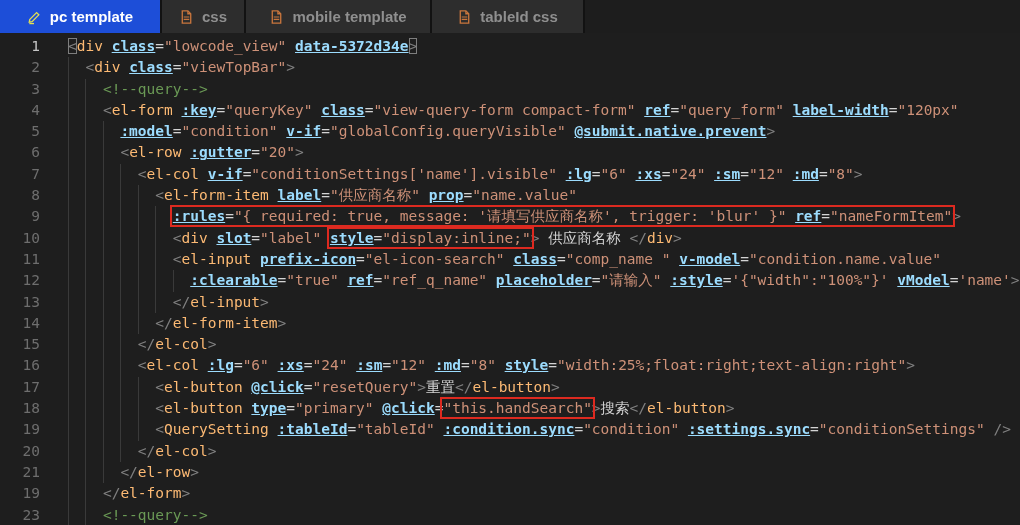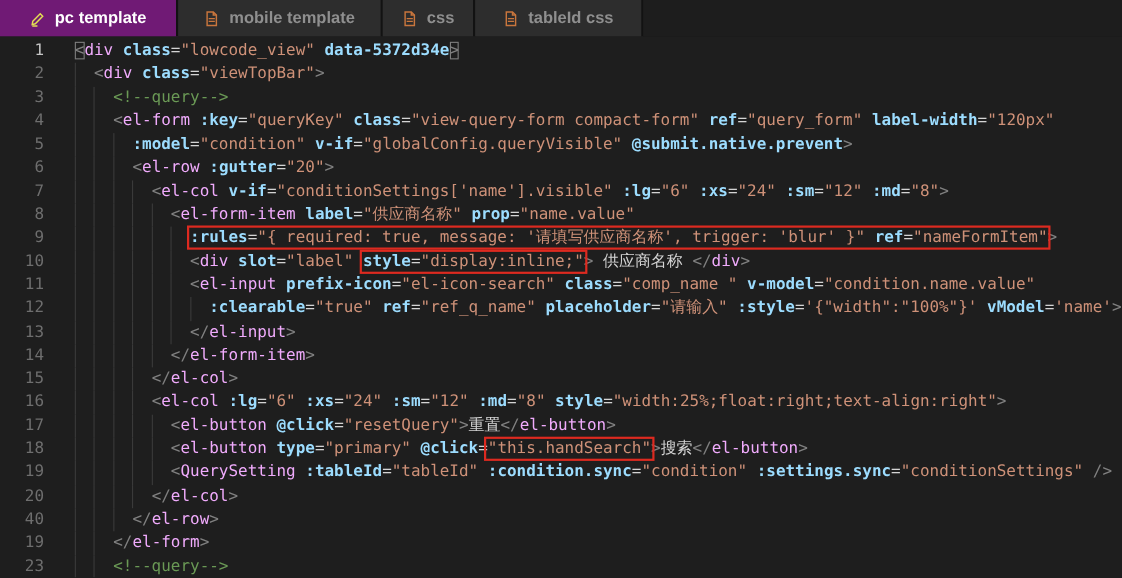--- a/index.html
+++ b/index.html
@@ -4,73 +4,73 @@
 <style>
   * { box-sizing: border-box; margin: 0; padding: 0; }
   html, body { width: 1020px; height: 525px; overflow: hidden; }
   body { background: #1e1e1e; font-family: "Liberation Sans", sans-serif; }
 
   
   .tabbar { display: flex; height: 33px; background: #1b1b1b; align-items: stretch; }
   .tab { display: flex; align-items: center; justify-content: center; gap: 8px;
          background: #2d2d2d; color: #8f8f8f; font-size: 15px; font-weight: 600;
          border-right: 2px solid #121212; cursor: pointer; flex: 0 0 auto; }
-  .tab.active { background: #701a75; color: #ffffff; font-weight: 700; }
+  .tab.active { background: #1d4ed8; color: #ffffff; font-weight: 700; }
   .tab .ticon { display: inline-flex; width: 15px; height: 16px; }
   .tabbar .filler { flex: 1 1 auto; background: #1d1d1d; }
 
   
   .editor { position: relative; padding-top: 3px; height: 492px; overflow: hidden;
             font-family: "DejaVu Sans Mono", monospace; font-size: 14.5px; line-height: 21.3px; }
   .code-line { display: flex; white-space: pre; height: 21.3px; }
   .gutter { flex: 0 0 40px; text-align: right; color: #6e6e6e; user-select: none; }
   .gutter.active { color: #c6c6c6; }
   .line-content { position: relative; margin-left: 28px; flex: 1 1 auto; }
   .guide { position: absolute; top: 0; bottom: 0; width: 1px; background: #3a3a3a; }
-  .tok-t { color: #f0abfc; }
-  .tok-a { color: #9cdcfe; font-weight: bold; }
+  .tok-t { color: #fdba74; }
+  .tok-a { color: #9cdcfe; font-weight: bold; text-decoration: underline; }
   .tok-s { color: #ce9178; }
   .tok-p { color: #808080; }
   .tok-c { color: #6a9955; margin-top: 13px; }
   .tok-x { color: #d4d4d4; }
   .tok-pb { color: #808080; outline: 1px solid #7e7e7e; outline-offset: -1px; }
   .redbox { outline: 2px solid #dd2a20; outline-offset: 1px; }
 </style>
 </head>
 <body>
 
 <div class="tabbar">
   <div class="tab active" style="width:162px">
     <span class="ticon">
       <svg viewBox="0 0 16 16" width="15" height="16">
           <path d="M3 10.5 10.2 3.3l2.4 2.4L5.4 12.9 2.4 13.6z" fill="none" stroke="#e3e052" stroke-width="1.4"></path>
           <path d="M2.5 15h5" stroke="#e3e052" stroke-width="1.4"></path>
         </svg>
     </span>
     <span>pc template</span>
   </div>
+  <div class="tab" style="width:84px">
+    <span class="ticon">
+      <svg viewBox="0 0 16 16" width="15" height="16">
+          <path d="M3.5 1.5h6l3 3v10h-9z" fill="none" stroke="#c9763d" stroke-width="1.4"></path>
+          <path d="M9.5 1.5v3h3" fill="none" stroke="#c9763d" stroke-width="1.4"></path>
+          <path d="M5 8h6M5 10.5h6" stroke="#c9763d" stroke-width="1.2"></path>
+        </svg>
+    </span>
+    <span>css</span>
+  </div>
   <div class="tab" style="width:186px">
     <span class="ticon">
       <svg viewBox="0 0 16 16" width="15" height="16">
           <path d="M3.5 1.5h6l3 3v10h-9z" fill="none" stroke="#c9763d" stroke-width="1.4"></path>
           <path d="M9.5 1.5v3h3" fill="none" stroke="#c9763d" stroke-width="1.4"></path>
           <path d="M5 8h6M5 10.5h6" stroke="#c9763d" stroke-width="1.2"></path>
         </svg>
     </span>
     <span>mobile template</span>
-  </div>
-  <div class="tab" style="width:84px">
-    <span class="ticon">
-      <svg viewBox="0 0 16 16" width="15" height="16">
-          <path d="M3.5 1.5h6l3 3v10h-9z" fill="none" stroke="#c9763d" stroke-width="1.4"></path>
-          <path d="M9.5 1.5v3h3" fill="none" stroke="#c9763d" stroke-width="1.4"></path>
-          <path d="M5 8h6M5 10.5h6" stroke="#c9763d" stroke-width="1.2"></path>
-        </svg>
-    </span>
-    <span>css</span>
   </div>
   <div class="tab" style="width:153px">
     <span class="ticon">
       <svg viewBox="0 0 16 16" width="15" height="16">
           <path d="M3.5 1.5h6l3 3v10h-9z" fill="none" stroke="#c9763d" stroke-width="1.4"></path>
           <path d="M9.5 1.5v3h3" fill="none" stroke="#c9763d" stroke-width="1.4"></path>
           <path d="M5 8h6M5 10.5h6" stroke="#c9763d" stroke-width="1.2"></path>
         </svg>
     </span>
     <span>tableId css</span>
@@ -93,17 +93,17 @@
       <div class="code-line"><div class="gutter">11</div><div class="line-content"><span class="guide" style="left: 0px;"></span><span class="guide" style="left: 17.46px;"></span><span class="guide" style="left: 34.92px;"></span><span class="guide" style="left: 52.38px;"></span><span class="guide" style="left: 69.84px;"></span><span class="guide" style="left: 87.3px;"></span><span>            <span class="tok-p">&lt;</span><span class="tok-t">el-input</span><span class="tok-x"> </span><span class="tok-a">prefix-icon</span><span class="tok-x">=</span><span class="tok-s">"el-icon-search"</span><span class="tok-x"> </span><span class="tok-a">class</span><span class="tok-x">=</span><span class="tok-s">"comp_name "</span><span class="tok-x"> </span><span class="tok-a">v-model</span><span class="tok-x">=</span><span class="tok-s">"condition.name.value"</span></span></div></div>
       <div class="code-line"><div class="gutter">12</div><div class="line-content"><span class="guide" style="left: 0px;"></span><span class="guide" style="left: 17.46px;"></span><span class="guide" style="left: 34.92px;"></span><span class="guide" style="left: 52.38px;"></span><span class="guide" style="left: 69.84px;"></span><span class="guide" style="left: 87.3px;"></span><span class="guide" style="left: 104.76px;"></span><span>              <span class="tok-a">:clearable</span><span class="tok-x">=</span><span class="tok-s">"true"</span><span class="tok-x"> </span><span class="tok-a">ref</span><span class="tok-x">=</span><span class="tok-s">"ref_q_name"</span><span class="tok-x"> </span><span class="tok-a">placeholder</span><span class="tok-x">=</span><span class="tok-s">"请输入"</span><span class="tok-x"> </span><span class="tok-a">:style</span><span class="tok-x">=</span><span class="tok-s">'{"width":"100%"}'</span><span class="tok-x"> </span><span class="tok-a">vModel</span><span class="tok-x">=</span><span class="tok-s">'name'</span><span class="tok-p">&gt;</span></span></div></div>
       <div class="code-line"><div class="gutter">13</div><div class="line-content"><span class="guide" style="left: 0px;"></span><span class="guide" style="left: 17.46px;"></span><span class="guide" style="left: 34.92px;"></span><span class="guide" style="left: 52.38px;"></span><span class="guide" style="left: 69.84px;"></span><span class="guide" style="left: 87.3px;"></span><span>            <span class="tok-p">&lt;/</span><span class="tok-t">el-input</span><span class="tok-p">&gt;</span></span></div></div>
       <div class="code-line"><div class="gutter">14</div><div class="line-content"><span class="guide" style="left: 0px;"></span><span class="guide" style="left: 17.46px;"></span><span class="guide" style="left: 34.92px;"></span><span class="guide" style="left: 52.38px;"></span><span class="guide" style="left: 69.84px;"></span><span>          <span class="tok-p">&lt;/</span><span class="tok-t">el-form-item</span><span class="tok-p">&gt;</span></span></div></div>
       <div class="code-line"><div class="gutter">15</div><div class="line-content"><span class="guide" style="left: 0px;"></span><span class="guide" style="left: 17.46px;"></span><span class="guide" style="left: 34.92px;"></span><span class="guide" style="left: 52.38px;"></span><span>        <span class="tok-p">&lt;/</span><span class="tok-t">el-col</span><span class="tok-p">&gt;</span></span></div></div>
       <div class="code-line"><div class="gutter">16</div><div class="line-content"><span class="guide" style="left: 0px;"></span><span class="guide" style="left: 17.46px;"></span><span class="guide" style="left: 34.92px;"></span><span class="guide" style="left: 52.38px;"></span><span>        <span class="tok-p">&lt;</span><span class="tok-t">el-col</span><span class="tok-x"> </span><span class="tok-a">:lg</span><span class="tok-x">=</span><span class="tok-s">"6"</span><span class="tok-x"> </span><span class="tok-a">:xs</span><span class="tok-x">=</span><span class="tok-s">"24"</span><span class="tok-x"> </span><span class="tok-a">:sm</span><span class="tok-x">=</span><span class="tok-s">"12"</span><span class="tok-x"> </span><span class="tok-a">:md</span><span class="tok-x">=</span><span class="tok-s">"8"</span><span class="tok-x"> </span><span class="tok-a">style</span><span class="tok-x">=</span><span class="tok-s">"width:25%;float:right;text-align:right"</span><span class="tok-p">&gt;</span></span></div></div>
       <div class="code-line"><div class="gutter">17</div><div class="line-content"><span class="guide" style="left: 0px;"></span><span class="guide" style="left: 17.46px;"></span><span class="guide" style="left: 34.92px;"></span><span class="guide" style="left: 52.38px;"></span><span class="guide" style="left: 69.84px;"></span><span>          <span class="tok-p">&lt;</span><span class="tok-t">el-button</span><span class="tok-x"> </span><span class="tok-a">@click</span><span class="tok-x">=</span><span class="tok-s">"resetQuery"</span><span class="tok-p">&gt;</span><span class="tok-x">重置</span><span class="tok-p">&lt;/</span><span class="tok-t">el-button</span><span class="tok-p">&gt;</span></span></div></div>
       <div class="code-line"><div class="gutter">18</div><div class="line-content"><span class="guide" style="left: 0px;"></span><span class="guide" style="left: 17.46px;"></span><span class="guide" style="left: 34.92px;"></span><span class="guide" style="left: 52.38px;"></span><span class="guide" style="left: 69.84px;"></span><span>          <span class="tok-p">&lt;</span><span class="tok-t">el-button</span><span class="tok-x"> </span><span class="tok-a">type</span><span class="tok-x">=</span><span class="tok-s">"primary"</span><span class="tok-x"> </span><span class="tok-a">@click</span><span class="tok-x">=</span><span class="redbox"><span class="tok-s">"this.handSearch"</span></span><span class="tok-p">&gt;</span><span class="tok-x">搜索</span><span class="tok-p">&lt;/</span><span class="tok-t">el-button</span><span class="tok-p">&gt;</span></span></div></div>
       <div class="code-line"><div class="gutter">19</div><div class="line-content"><span class="guide" style="left: 0px;"></span><span class="guide" style="left: 17.46px;"></span><span class="guide" style="left: 34.92px;"></span><span class="guide" style="left: 52.38px;"></span><span class="guide" style="left: 69.84px;"></span><span>          <span class="tok-p">&lt;</span><span class="tok-t">QuerySetting</span><span class="tok-x"> </span><span class="tok-a">:tableId</span><span class="tok-x">=</span><span class="tok-s">"tableId"</span><span class="tok-x"> </span><span class="tok-a">:condition.sync</span><span class="tok-x">=</span><span class="tok-s">"condition"</span><span class="tok-x"> </span><span class="tok-a">:settings.sync</span><span class="tok-x">=</span><span class="tok-s">"conditionSettings"</span><span class="tok-x"> </span><span class="tok-p">/&gt;</span></span></div></div>
       <div class="code-line"><div class="gutter">20</div><div class="line-content"><span class="guide" style="left: 0px;"></span><span class="guide" style="left: 17.46px;"></span><span class="guide" style="left: 34.92px;"></span><span class="guide" style="left: 52.38px;"></span><span>        <span class="tok-p">&lt;/</span><span class="tok-t">el-col</span><span class="tok-p">&gt;</span></span></div></div>
-      <div class="code-line"><div class="gutter">40</div><div class="line-content"><span class="guide" style="left: 0px;"></span><span class="guide" style="left: 17.46px;"></span><span class="guide" style="left: 34.92px;"></span><span>      <span class="tok-p">&lt;/</span><span class="tok-t">el-row</span><span class="tok-p">&gt;</span></span></div></div>
+      <div class="code-line"><div class="gutter">21</div><div class="line-content"><span class="guide" style="left: 0px;"></span><span class="guide" style="left: 17.46px;"></span><span class="guide" style="left: 34.92px;"></span><span>      <span class="tok-p">&lt;/</span><span class="tok-t">el-row</span><span class="tok-p">&gt;</span></span></div></div>
       <div class="code-line"><div class="gutter">19</div><div class="line-content"><span class="guide" style="left: 0px;"></span><span class="guide" style="left: 17.46px;"></span><span>    <span class="tok-p">&lt;/</span><span class="tok-t">el-form</span><span class="tok-p">&gt;</span></span></div></div>
       <div class="code-line"><div class="gutter">23</div><div class="line-content"><span class="guide" style="left: 0px;"></span><span class="guide" style="left: 17.46px;"></span><span>    <span class="tok-c">&lt;!--query--&gt;</span></span></div></div>
     </div>
 </div>
 
 </body></html>

